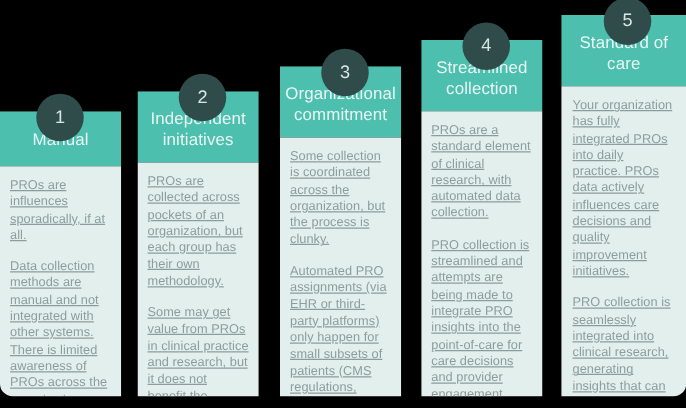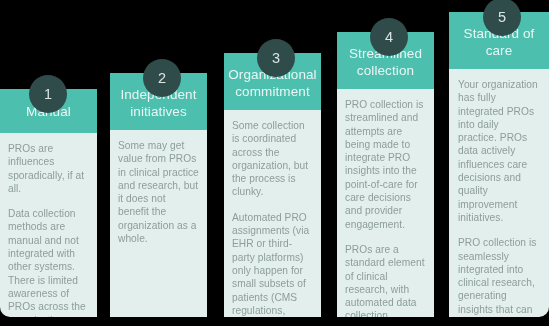--- a/index.html
+++ b/index.html
@@ -45,21 +45,21 @@
     background:#e2efec;
     flex:1 1 auto;
     padding:9px 8px 8px 8px;
     box-sizing:border-box;
     color:#8d9d9c;
     font-size:10.2px;
     line-height:13.3px;
     letter-spacing:0.05px;
   }
   .stage-5 .stage-body{padding-left:9px;padding-right:9px;}
-  .stage-body p{margin:0 0 12px 0;}
+  .stage-body p{margin:0 0 12px 0;text-decoration:underline;}
   .stage-body p:last-child{margin-bottom:0;}
 
   .badge{
     position:absolute;
     width:38px;height:38px;
     border-radius:50%;
     background:#2f4b4a;
     color:#d8e6e4;
     font-size:14.5px;
     display:flex;
@@ -83,39 +83,40 @@
     <div class="stage-body">
       <p>PROs are influences sporadically, if at all.</p>
       <p>Data collection methods are manual and not integrated with other systems. There is limited awareness of PROs across the organization.</p>
     </div>
   </div>
   <div class="badge badge-1">1</div>
 
   <div class="stage stage-2">
     <div class="stage-header">Independent initiatives</div>
     <div class="stage-body">
+      <p>PROs are collected across pockets of an organization, but each group has their own methodology.</p>
       <p>Some may get value from PROs in clinical practice and research, but it does not benefit the organization as a whole.</p>
     </div>
   </div>
   <div class="badge badge-2">2</div>
 
   <div class="stage stage-3">
     <div class="stage-header">Organizational commitment</div>
     <div class="stage-body">
       <p>Some collection is coordinated across the organization, but the process is clunky.</p>
       <p>Automated PRO assignments (via EHR or third-party platforms) only happen for small subsets of patients (CMS regulations, surgery only, etc).</p>
     </div>
   </div>
   <div class="badge badge-3">3</div>
 
   <div class="stage stage-4">
     <div class="stage-header">Streamlined collection</div>
     <div class="stage-body">
+      <p>PROs are a standard element of clinical research, with automated data collection.</p>
       <p>PRO collection is streamlined and attempts are being made to integrate PRO insights into the point-of-care for care decisions and provider engagement.</p>
-      <p>PROs are a standard element of clinical research, with automated data collection.</p>
     </div>
   </div>
   <div class="badge badge-4">4</div>
 
   <div class="stage stage-5">
     <div class="stage-header">Standard of care</div>
     <div class="stage-body">
       <p>Your organization has fully integrated PROs into daily practice. PROs data actively influences care decisions and quality improvement initiatives.</p>
       <p>PRO collection is seamlessly integrated into clinical research, generating insights that can be used to inform patient care.</p>
     </div>

